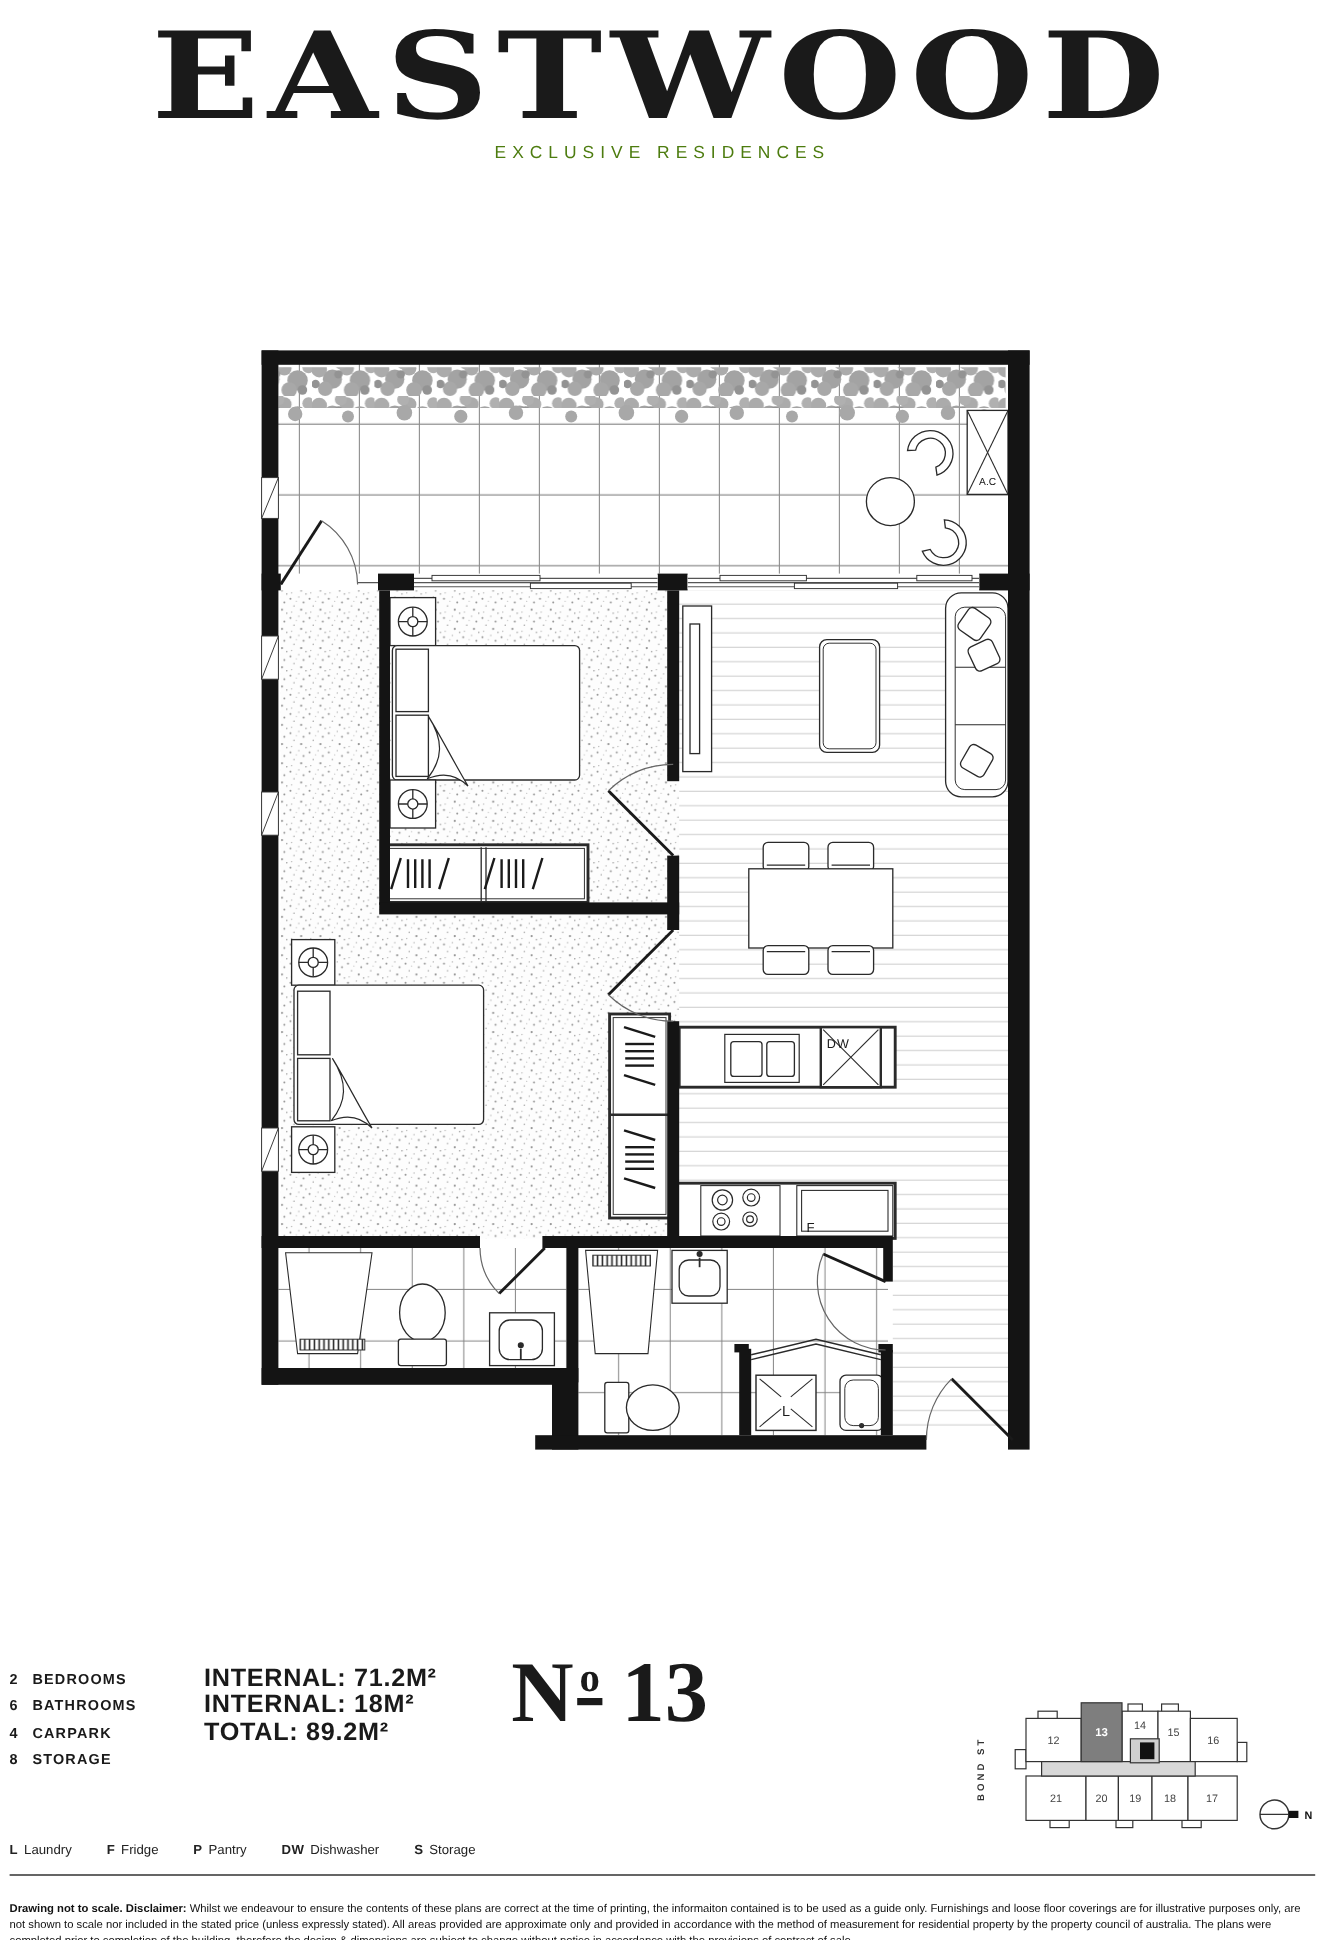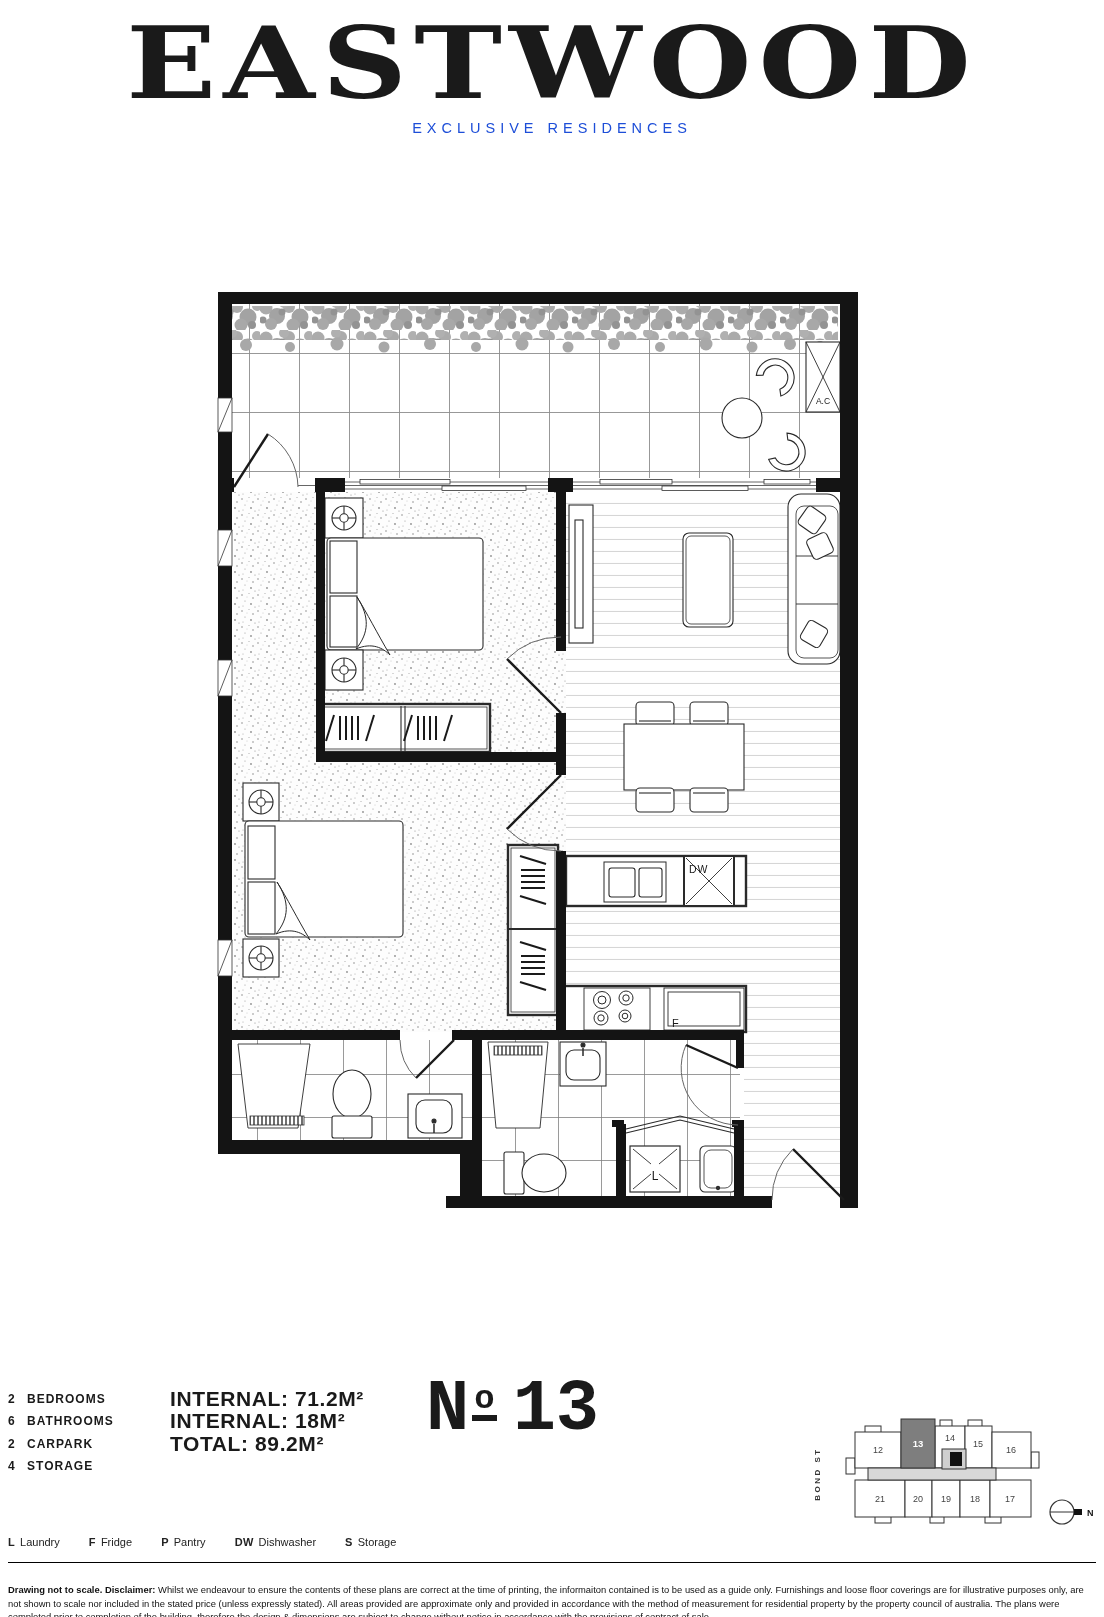--- a/index.html
+++ b/index.html
@@ -2,27 +2,27 @@
 <html><head>
 <meta charset="utf-8">
 <style>
   html,body{margin:0;padding:0;}
   body{width:1104px;height:1617px;position:relative;background:#fff;
        font-family:"Liberation Sans",sans-serif;color:#1a1a1a;overflow:hidden;}
   .logo{position:absolute;left:0;right:0;top:4px;text-align:center;
         font-family:"DejaVu Serif",serif;font-weight:700;font-size:100px;
         letter-spacing:6px;white-space:nowrap;transform:scaleX(1.18);transform-origin:center;}
   .subtitle{position:absolute;left:0;right:0;top:120px;text-align:center;
-        font-size:14.5px;letter-spacing:5px;color:#1d4ed8;}
+        font-size:14.5px;letter-spacing:5px;color:#4d7c0f;}
   .plan-svg{position:absolute;left:212px;top:286px;width:648px;height:930px;}
   .summary{position:absolute;left:8px;top:1388px;font-size:12px;font-weight:700;
         letter-spacing:1px;word-spacing:7px;line-height:22.4px;}
   .areas{position:absolute;left:170px;top:1388px;font-size:21px;font-weight:700;
         letter-spacing:.6px;line-height:22.4px;}
-  .unitno{position:absolute;left:426px;top:1374px;font-family:Liberation Mono, monospace;
+  .unitno{position:absolute;left:426px;top:1374px;font-family:Liberation Serif, serif;
         font-weight:700;font-size:72px;line-height:72px;white-space:nowrap;}
   .unitno .ord{display:inline-block;font-size:34px;line-height:30px;vertical-align:top;
         margin:10px 16px 0 3px;border-bottom:6px solid #1a1a1a;padding:0 2px 1px 2px;}
   .keyplan-svg{position:absolute;left:782px;top:1398px;width:318px;height:134px;}
   .legend{position:absolute;left:8px;top:1536px;font-size:11px;color:#222;text-align:right;}
   .legend .li{display:inline-block;margin-right:26px;}
   .legend b{margin-right:5px;letter-spacing:.3px;}
   .rule{position:absolute;left:8px;right:8px;top:1562px;border-top:1.6px solid #000;}
   .disclaimer{position:absolute;left:8px;top:1574px;width:1090px;font-size:9.4px;
         line-height:13.2px;color:#111;}
@@ -350,22 +350,22 @@
     <text x="823" y="404" font-size="8.5" text-anchor="middle">A.C</text>
     <text x="689" y="873" font-size="10.5" letter-spacing="1">DW</text>
     <text x="672" y="1027" font-size="11">F</text>
     <text x="655" y="1180" font-size="12" text-anchor="middle">L</text>
   </g>
 </svg>
 
 <div class="summary">
   <div>2 BEDROOMS</div>
   <div>6 BATHROOMS</div>
-  <div>2 CARPARK</div>
-  <div>4 STORAGE</div>
+  <div>4 CARPARK</div>
+  <div>8 STORAGE</div>
 </div>
 
 <div class="areas">
   <div>INTERNAL: 71.2M²</div>
   <div>INTERNAL: 18M²</div>
   <div>TOTAL: 89.2M²</div>
 </div>
 
 <div class="unitno"><span>N</span><span class="ord">o</span><span>13</span></div>
 

